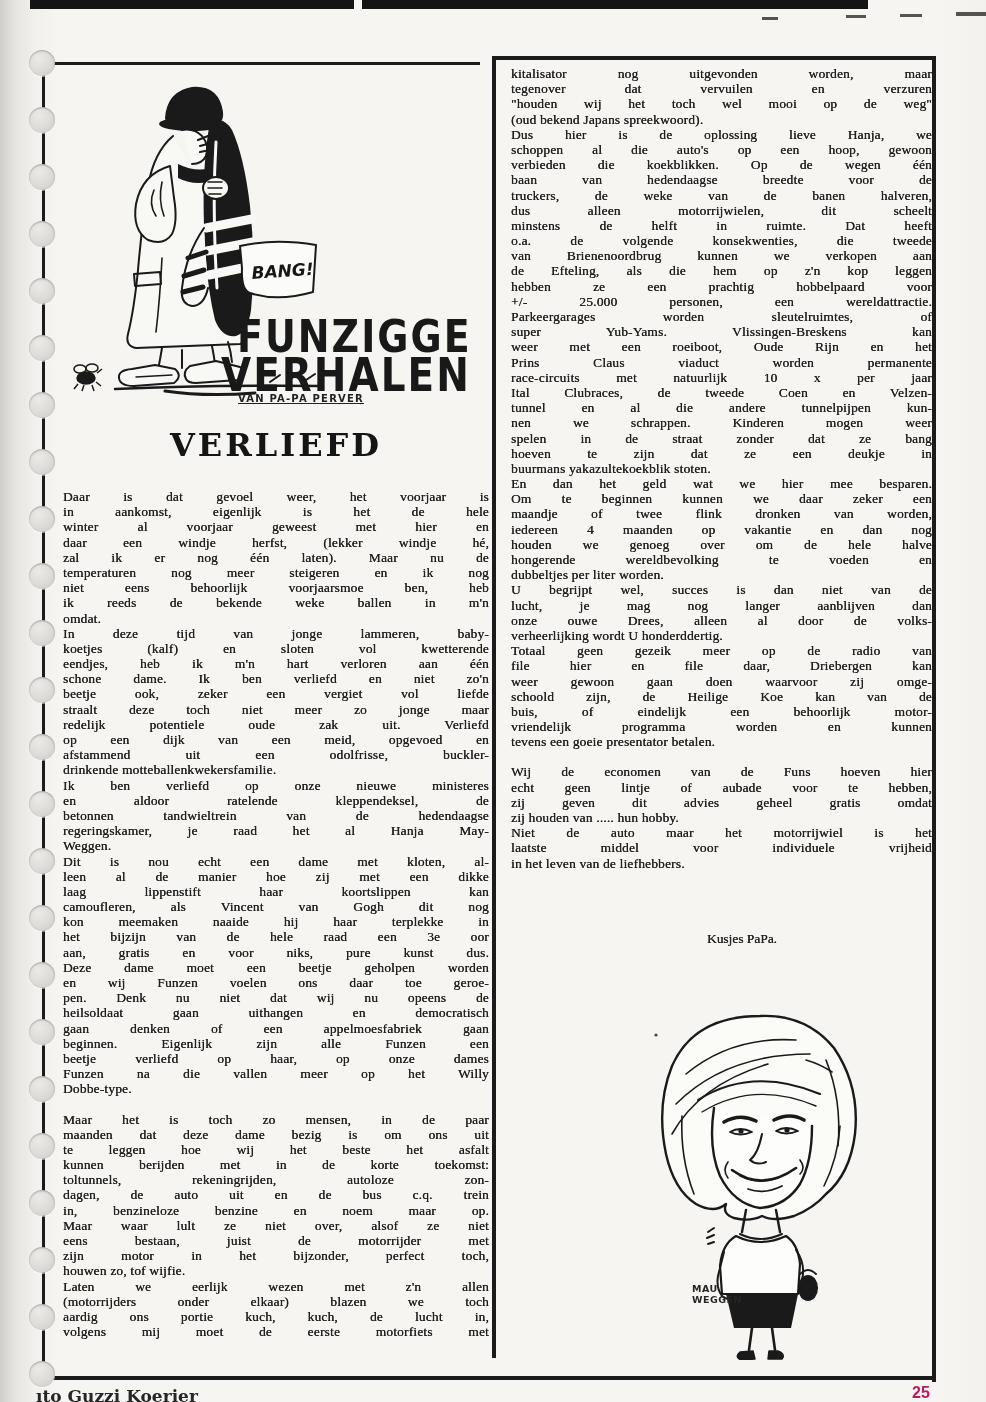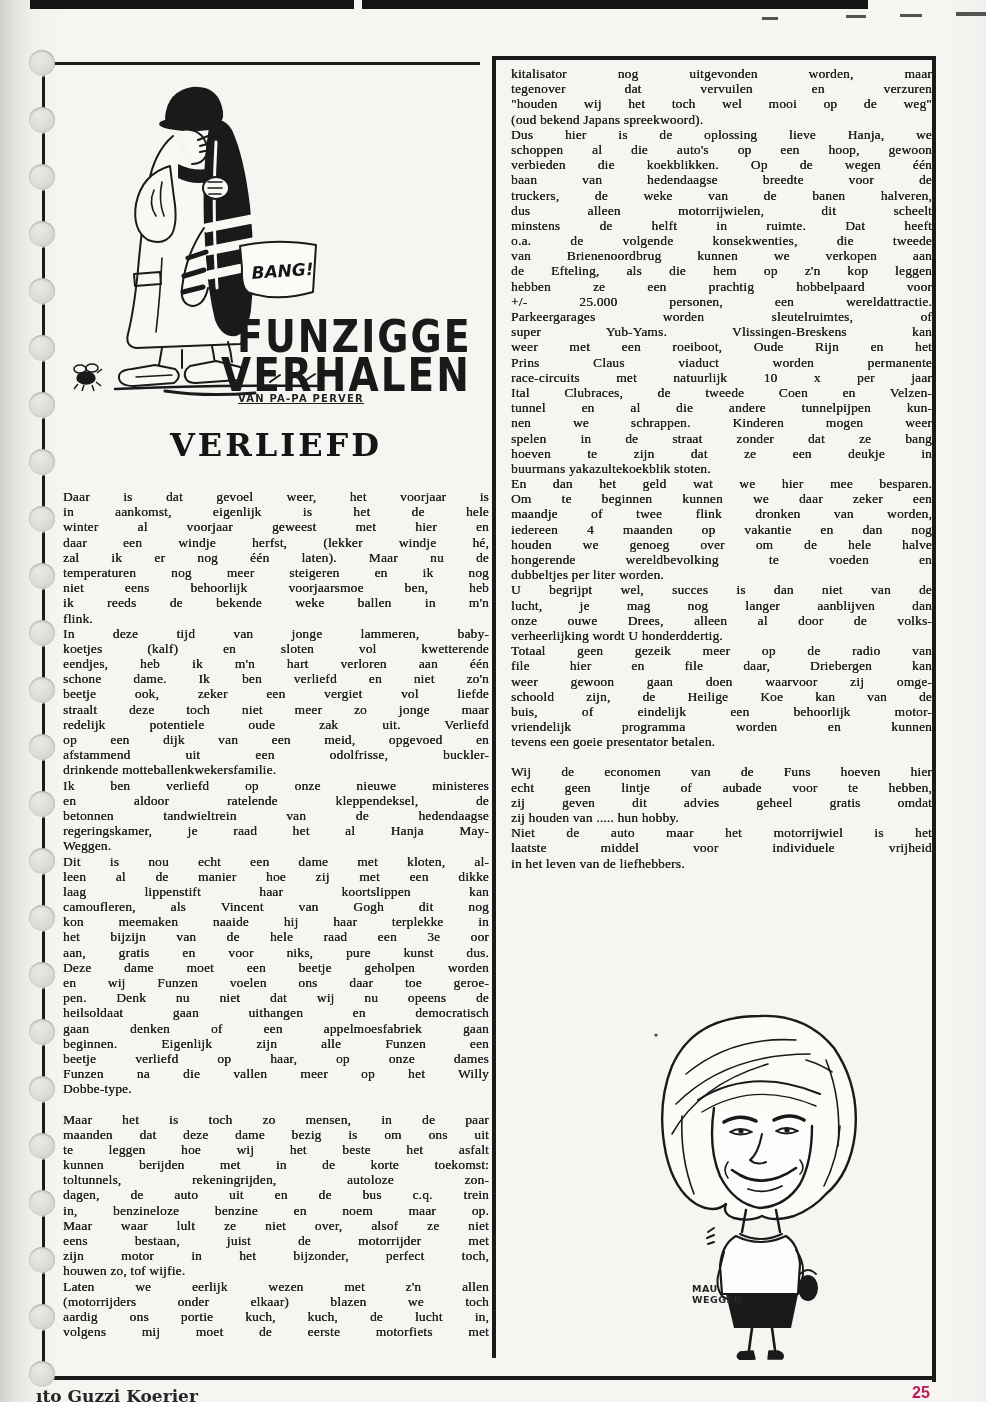--- a/index.html
+++ b/index.html
@@ -160,21 +160,21 @@
   <div class="col" id="left-column" style="left:63px;top:489px;width:426px;">
       <div class="para">
         <div class="tline">Daar is dat gevoel weer, het voorjaar is</div>
         <div class="tline">in aankomst, eigenlijk is het de hele</div>
         <div class="tline">winter al voorjaar geweest met hier en</div>
         <div class="tline">daar een windje herfst, (lekker windje hé,</div>
         <div class="tline">zal ik er nog één laten). Maar nu de</div>
         <div class="tline">temperaturen nog meer steigeren en ik nog</div>
         <div class="tline">niet eens behoorlijk voorjaarsmoe ben, heb</div>
         <div class="tline">ik reeds de bekende weke ballen in m'n</div>
-        <div class="tline endline">flink.</div>
+        <div class="tline endline">omdat.</div>
       </div>
       <div class="para">
         <div class="tline">In deze tijd van jonge lammeren, baby-</div>
         <div class="tline">koetjes (kalf) en sloten vol kwetterende</div>
         <div class="tline">eendjes, heb ik m'n hart verloren aan één</div>
         <div class="tline">schone dame. Ik ben verliefd en niet zo'n</div>
         <div class="tline">beetje ook, zeker een vergiet vol liefde</div>
         <div class="tline">straalt deze toch niet meer zo jonge maar</div>
         <div class="tline">redelijk potentiele oude zak uit. Verliefd</div>
         <div class="tline">op een dijk van een meid, opgevoed en</div>
@@ -290,20 +290,23 @@
         <div class="tline">echt geen lintje of aubade voor te hebben,</div>
         <div class="tline">zij geven dit advies geheel gratis omdat</div>
         <div class="tline endline">zij houden van ..... hun hobby.</div>
       </div>
       <div class="para">
         <div class="tline">Niet de auto maar het motorrijwiel is het</div>
         <div class="tline">laatste middel voor individuele vrijheid</div>
         <div class="tline endline">in het leven van de liefhebbers.</div>
       </div>
     </div>
+  <div class="col" style="left:511px;top:908px;width:421px;">
+    <div id="signoff">Kusjes PaPa.</div>
+  </div>
 
   <svg viewBox="0 0 262 352" style="position:absolute;left:628px;top:1008px;width:262px;height:352px;">
     <g stroke="#1a1a1a" fill="none" stroke-width="2.4" stroke-linecap="round" stroke-linejoin="round">
       <circle cx="28" cy="27" r="1.6" fill="#444" stroke="none"></circle>
       <g>
         <path d="M132 8 Q66 8 44 58 Q28 98 38 146 Q46 182 68 196 Q86 206 98 196 Q94 206 106 210 Q122 214 134 208 Q146 214 166 208 Q186 200 198 186 Q222 166 227 126 Q232 78 206 40 Q178 6 132 8 Z" fill="#fbfbf8"></path>
         <path d="M58 66 Q104 28 168 32" stroke-width="1.6"></path>
         <path d="M48 96 Q98 46 182 46" stroke-width="1.6"></path>
         <path d="M44 126 Q72 76 140 56" stroke-width="1.6"></path>
         <path d="M198 52 Q214 92 210 138" stroke-width="1.6"></path>

